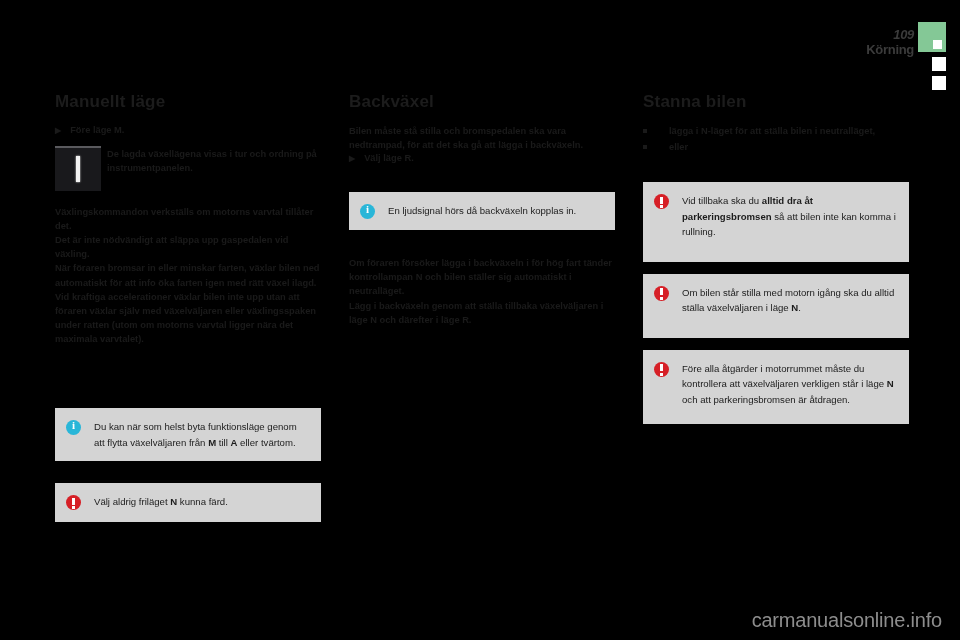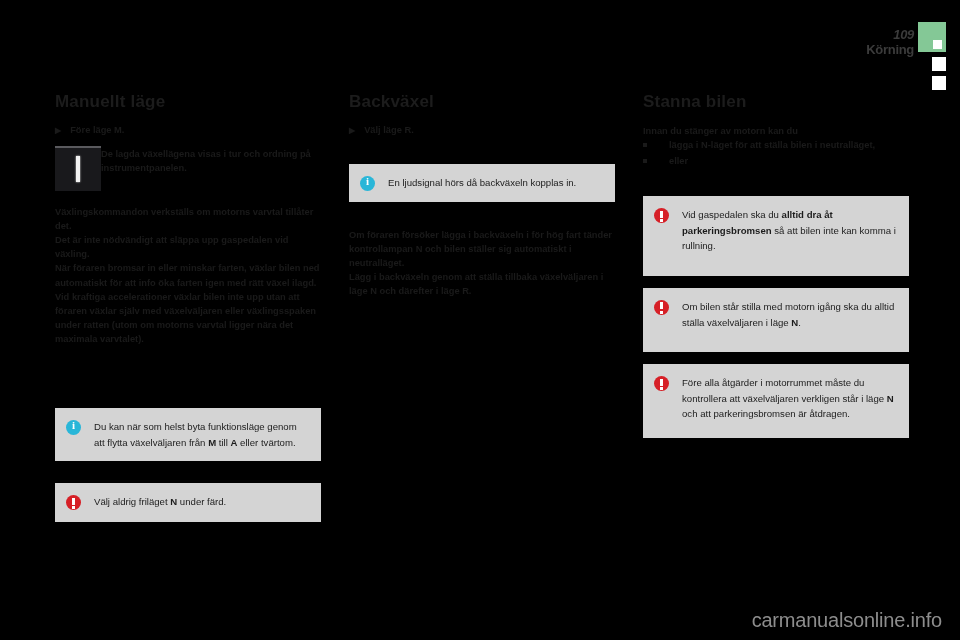--- a/index.html
+++ b/index.html
@@ -94,21 +94,21 @@
     margin-bottom:2px;
   }
   ul.sqlist li::before {
     content:"";
     position:absolute; left:0; top:5px;
     width:4px; height:4px;
     background:#1a1a1a;
   }
 
   
-  .illus-row { display:flex; gap:0; align-items:flex-start; margin:8px 0 14px 0; }
+  .illus-row { display:flex; gap:6px; align-items:flex-start; margin:8px 0 14px 0; }
   .illus-box {
     width:46px; height:45px;
     background:#19191c;
     border-top:2px solid #5a5a5e;
     display:flex; align-items:center; justify-content:center;
     flex:0 0 auto;
   }
   .illus-box .bar {
     width:4px; height:26px;
     background:#f2f2f2;
@@ -230,27 +230,28 @@
       </div>
 
       <div style="height:22px"></div>
 
       <div class="note">
         <span class="ic ic-warn">
           <span class="circ"></span>
             <span class="excl"></span>
             <span class="dot"></span>
         </span>
-        <span class="txt"><span>Välj aldrig friläget </span><b>N</b><span> under färd.</span></span>
+        <span class="txt"><span>Välj aldrig friläget </span><b>N</b><span> kunna färd.</span></span>
       </div>
     </div>
 
     <div class="col">
       <h2 class="coltitle">Backväxel</h2>
 
+      <p class="body">Bilen måste stå stilla och bromspedalen ska vara nedtrampad, för att det ska gå att lägga i backväxeln.</p>
 
       <div class="arrow-item">
         <span class="arrowglyph">▶</span>
         <span>Välj läge R.</span>
       </div>
 
       <div class="gap-lg"></div>
 
       <div class="note">
         <span class="ic ic-info"></span>
@@ -261,36 +262,35 @@
 
       <div>
         <p class="body">Om föraren försöker lägga i backväxeln i för hög fart tänder kontrollampan N och bilen ställer sig automatiskt i neutralläget.</p>
         <p class="body">Lägg i backväxeln genom att ställa tillbaka växelväljaren i läge N och därefter i läge R.</p>
       </div>
     </div>
 
     <div class="col">
       <h2 class="coltitle">Stanna bilen</h2>
 
-      <p class="body">Innan du stänger av motorn kan du</p>
 
       <ul class="sqlist">
         <li>lägga i N-läget för att ställa bilen i neutralläget,</li>
         <li style="list-style:none;padding-left:26px;">eller</li>
       </ul>
 
       <div class="gap-lg"></div>
 
       <div class="note" style="padding-bottom:22px">
         <span class="ic ic-warn">
           <span class="circ"></span>
             <span class="excl"></span>
             <span class="dot"></span>
         </span>
-        <span class="txt"><span>Vid gaspedalen ska du </span><b>alltid dra åt parkeringsbromsen</b><span> så att bilen inte kan komma i rullning.</span></span>
+        <span class="txt"><span>Vid tillbaka ska du </span><b>alltid dra åt parkeringsbromsen</b><span> så att bilen inte kan komma i rullning.</span></span>
       </div>
 
       <div style="height:12px"></div>
 
       <div class="note" style="padding-bottom:22px">
         <span class="ic ic-warn">
           <span class="circ"></span>
             <span class="excl"></span>
             <span class="dot"></span>
         </span>

